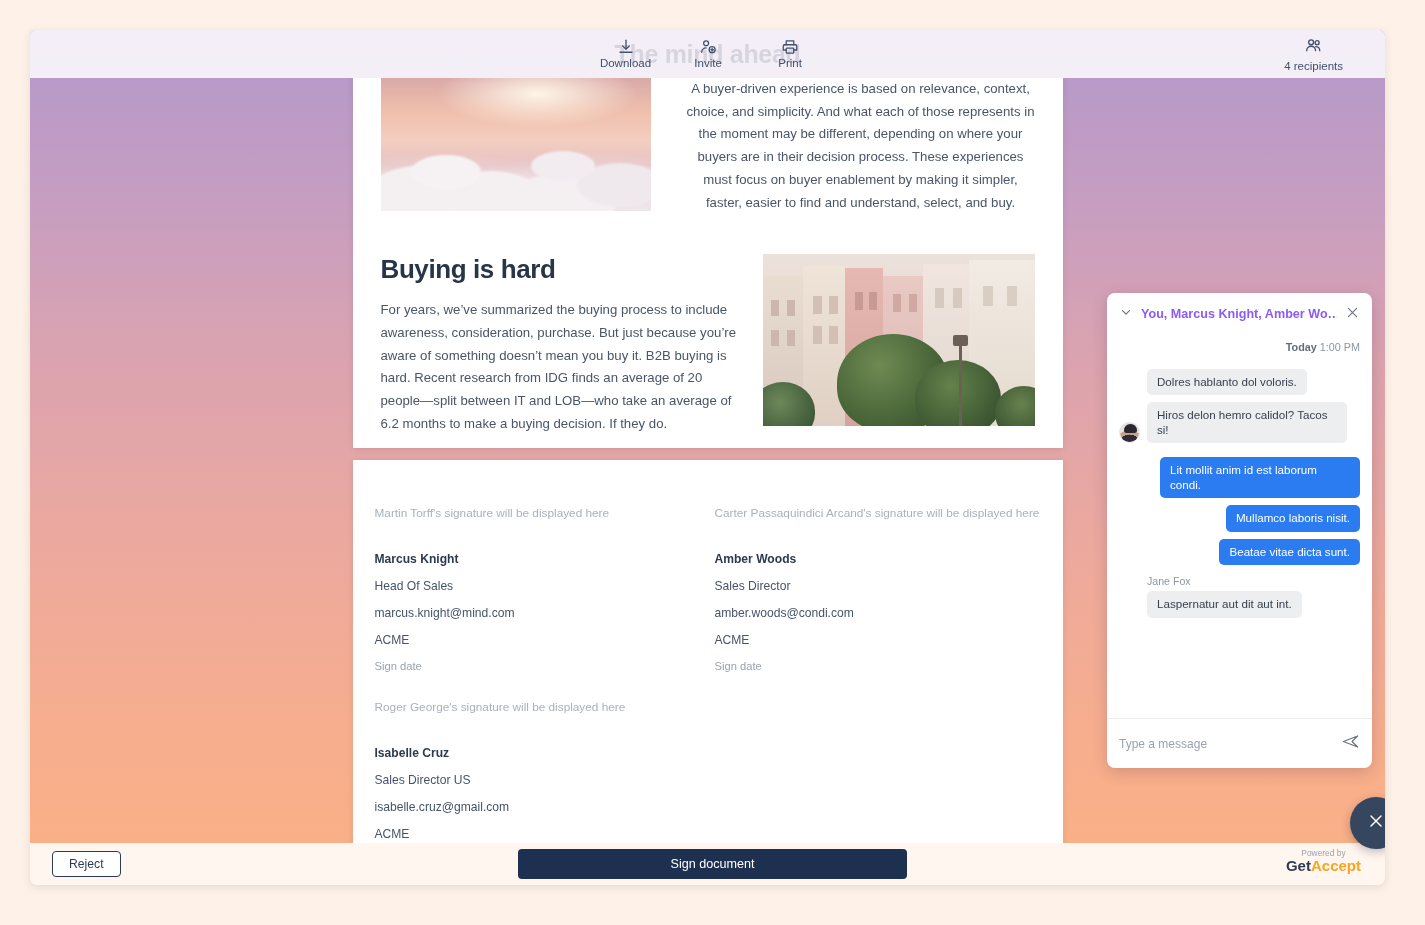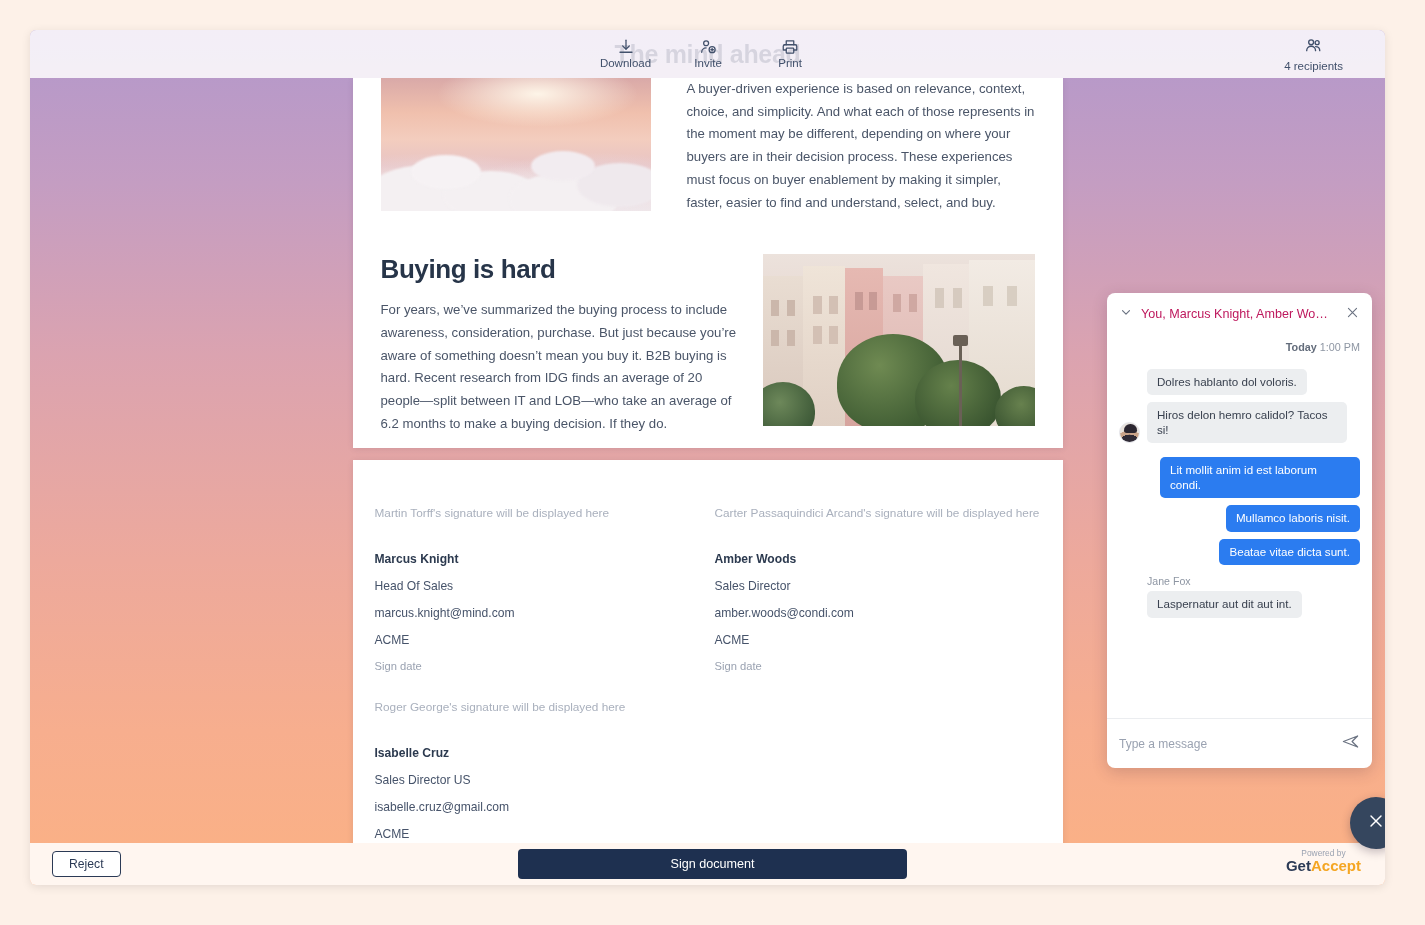--- a/index.html
+++ b/index.html
@@ -53,21 +53,21 @@
   }
   .page {
     width:710px; margin:0 auto 12px auto;
     background:#ffffff;
     box-shadow:0 1px 6px rgba(60,40,70,.12);
   }
   .page.p1 { padding:0 0 24px 0; height:370px; }
   .page.p2 { padding:40px 0 0 0; height:420px; }
 
   
-  .hero-row { display:flex; gap:36px; padding:0 28px; }
+  .hero-row { display:flex; gap:36px; padding:0 28px;text-align:center; }
   .hero-img {
     width:270px; height:133px; flex:none;
     background:
       radial-gradient(ellipse 60% 40% at 58% 12%, rgba(255,248,235,.95), rgba(255,255,255,0) 62%),
       radial-gradient(ellipse 120% 70% at 20% 95%, #f3eef1 0%, rgba(243,238,241,0) 55%),
       radial-gradient(ellipse 90% 55% at 80% 88%, #efe7ec 0%, rgba(239,231,236,0) 58%),
       linear-gradient(180deg,#d9a9a8 0%, #f0c0ad 26%, #f3cdbe 46%, #e7c3c4 66%, #efe6e8 100%);
     position:relative; overflow:hidden;
   }
   .cloud { position:absolute; border-radius:50%; background:#f4f0f2; filter:blur(1px); }
@@ -141,21 +141,21 @@
     position:absolute; left:1077px; top:263px; width:265px; height:475px;
     background:#fff; border-radius:8px; z-index:60;
     box-shadow:0 4px 16px rgba(60,30,60,.20);
     display:flex; flex-direction:column; overflow:hidden;
   }
   #chat-head {
     height:42px; display:flex; align-items:center; gap:8px;
     padding:0 12px; flex:none;
   }
   #chat-title {
-    flex:1; font-size:12.6px; font-weight:400; color:#be185d;
+    flex:1; font-size:12.6px; font-weight:700; color:#8b5cf6;
     white-space:nowrap; overflow:hidden;
   }
   #chat-body { flex:1; overflow:hidden; padding:0 12px 4px 12px; }
   .chat-date { text-align:right; font-size:10.8px; color:#8e96a3; margin:6px 0 16px 0; }
   .chat-date b { color:#636c7b; font-weight:700; }
   .msg-row { display:flex; align-items:flex-end; gap:7px; margin-bottom:7px; }
   .msg-row.out { justify-content:flex-end; }
   .avatar {
     width:21px; height:21px; border-radius:50%; flex:none; overflow:hidden;
     border:1px solid #e6e6ea; position:relative; background:#dfe3e8;

